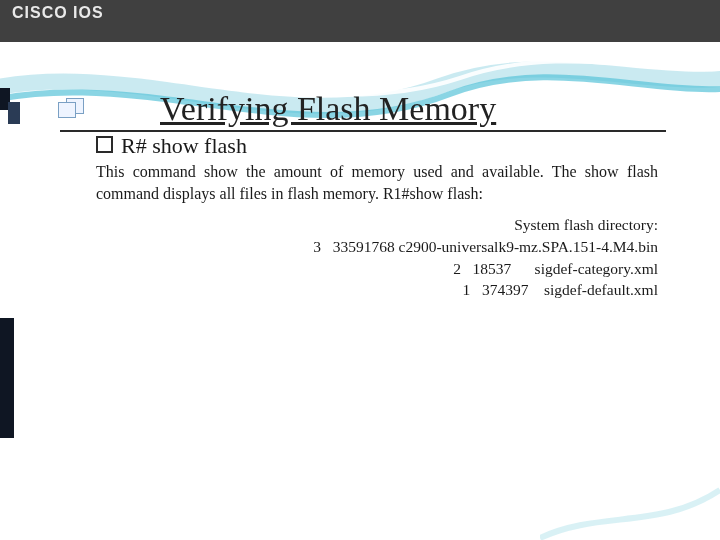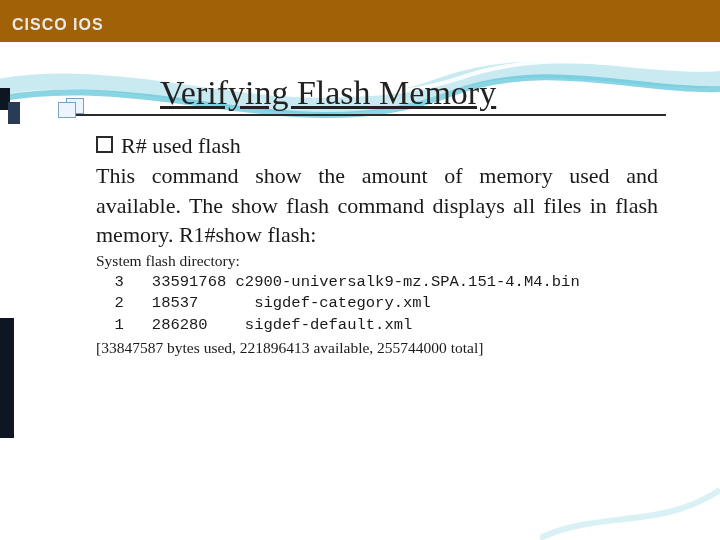--- a/index.html
+++ b/index.html
@@ -12,29 +12,29 @@
     color: #1a1a1a;
     overflow: hidden;
     position: relative;
   }
 
   
   .top-header {
     position: absolute;
     top: 0; left: 0; right: 0;
     height: 42px;
-    background: #a16207;
+    background: #404040;
     color: #e9e9e9;
     font-family: Arial, Helvetica, sans-serif;
     font-weight: bold;
     letter-spacing: 1px;
     padding-left: 12px;
     display: flex;
     align-items: flex-start;
-    padding-top: 16px;
+    padding-top: 4px;
     box-sizing: border-box;
     z-index: 3;
   }
   .top-header span { font-size: 16px; }
 
   
   .waves {
     position: absolute;
     top: 36px;
     left: -40px;
@@ -53,21 +53,21 @@
     height: 420px;
     z-index: 4;
   }
   .left-bars .a { position:absolute; top:0; left:0; width:10px; height:22px; background:#0f1623;}
   .left-bars .b { position:absolute; top:14px; left:8px; width:12px; height:22px; background:#2a3b55;}
   .left-bars .c { position:absolute; top:230px; left:0; width:14px; height:120px; background:#0f1623;}
 
   
   .title-wrap {
     position: absolute;
-    top: 74px;
+    top: 90px;
     left: 60px;
     right: 54px;
     z-index: 2;
   }
   .title-rule {
     border-bottom: 2px solid #2a2a2a;
     display: flex;
     align-items: flex-end;
     padding-left: 100px;
     padding-bottom: 2px;
@@ -116,30 +116,32 @@
   }
   .bullet-box {
     width: 13px; height: 13px;
     border: 2px solid #2a2a2a;
     background: transparent;
     display: inline-block;
     flex: 0 0 auto;
     margin-top: 4px;
   }
   .para {
-    font-size: 22px;
+    font-size: 16px;
     line-height: 1.35;
     text-align: justify;
     margin-top: 2px;
+    margin-bottom: 10px;
   }
   .terminal {
     font-size: 15.5px;
     line-height: 1.4;
-  }
-  .terminal .row { white-space: pre; font-family: Liberation Mono, monospace; }
+    text-align: right;
+  }
+  .terminal .row { white-space: pre; }
   .hdr { white-space: pre; }
 
   
   .br-accent {
     position: absolute;
     right: 0; bottom: 0;
     width: 180px; height: 60px;
     z-index: 0;
     pointer-events: none;
   }
@@ -175,28 +177,27 @@
 <div class="title-wrap">
   <div class="title-rule">
     <h1>Verifying Flash Memory</h1>
   </div>
 </div>
 
 <div class="body">
 
   <div class="bullet-line">
     <span class="bullet-box"></span>
-    <span>R# used flash</span>
+    <span>R# show flash</span>
   </div>
 
   <div class="para">This command show the amount of memory used and available. The show flash command displays all files in flash memory. R1#show flash:</div>
 
   <div class="terminal">
     <div>System flash directory:</div>
 
     <div class="row">  <span>3</span>   <span>33591768</span> <span>c2900-universalk9-mz.SPA.151-4.M4.bin</span></div>
     <div class="row">  <span>2</span>   <span>18537</span>      <span>sigdef-category.xml</span></div>
-    <div class="row">  <span>1</span>   <span>286280</span>    <span>sigdef-default.xml</span></div>
-
-    <div>[33847587 bytes used, 221896413 available, 255744000 total]</div>
+    <div class="row">  <span>1</span>   <span>374397</span>    <span>sigdef-default.xml</span></div>
+
   </div>
 
 </div>
 
 </body></html>

